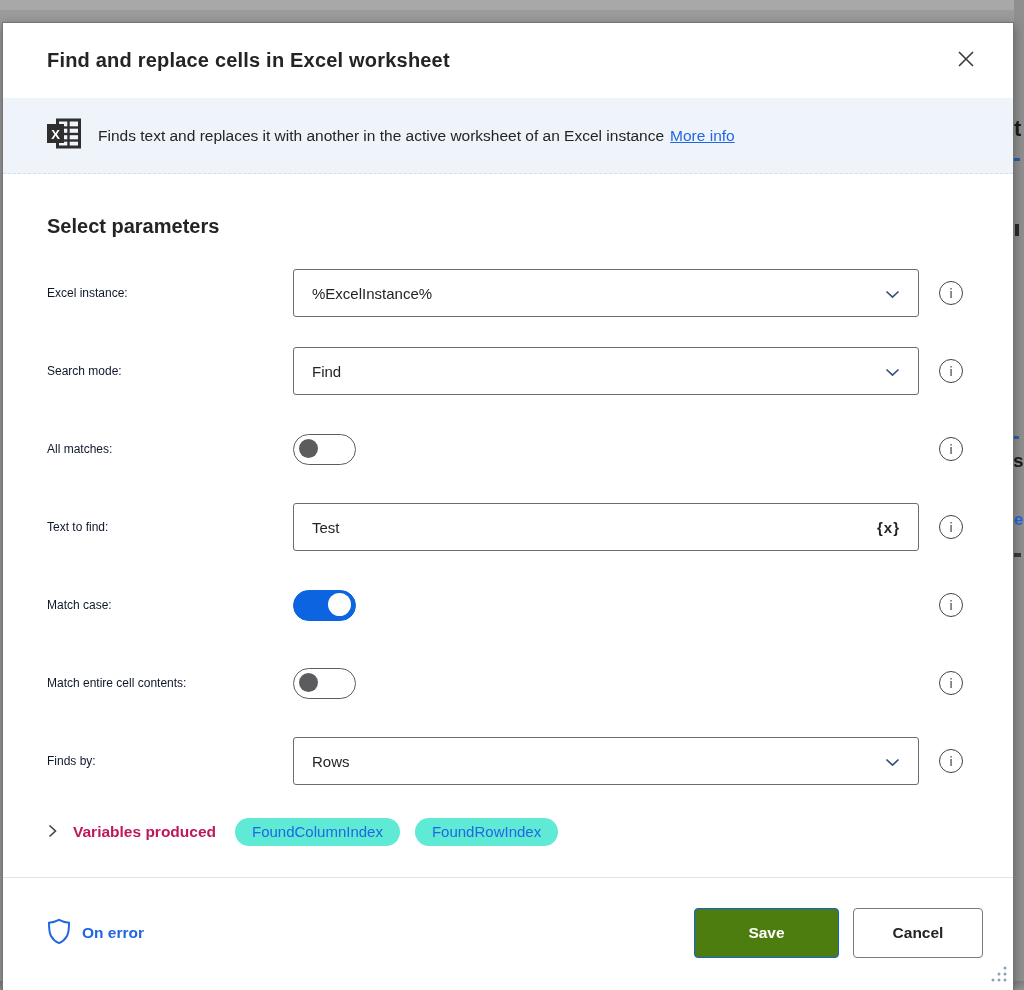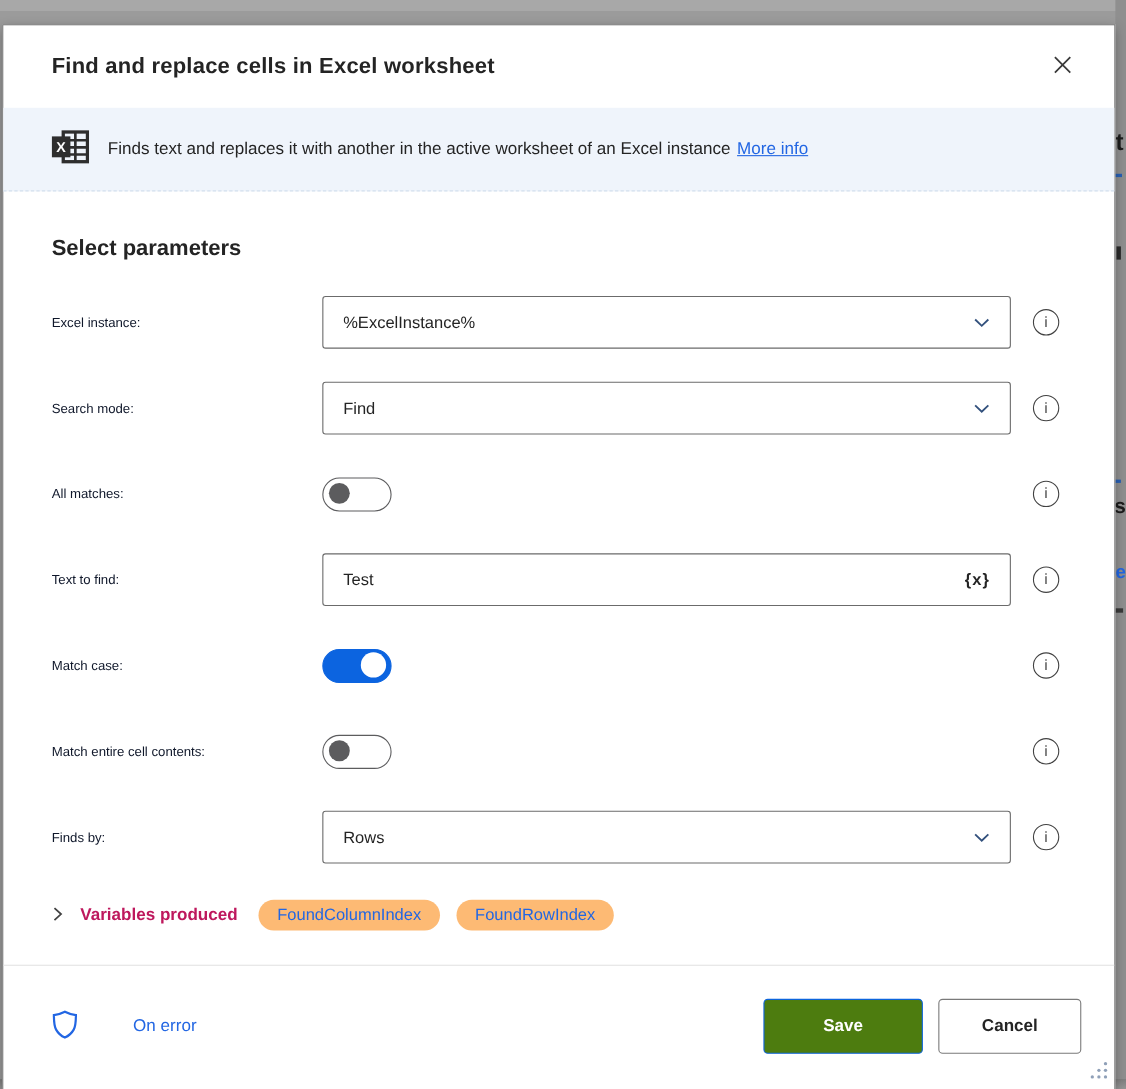--- a/index.html
+++ b/index.html
@@ -86,32 +86,32 @@
     position:absolute; width:19px; height:19px; border-radius:50%;
     background:#5c5c5e; left:5px; top:4.5px;
   }
   .toggle.on { background:#0c64e0; border-color:#0c64e0; }
   .toggle.on .knob { background:#ffffff; width:23px; height:23px; left:auto; right:4px; top:2.5px; }
 
   .vars-row { display:flex; align-items:center; gap:15px; margin:33px 30px 0 44px; }
   .vars-expander { display:flex; align-items:center; background:none; border:none; cursor:pointer; }
   .vars-label { font-size:15.5px; font-weight:700; color:#be185d; margin-right:4px; }
   .chip {
-    background:#fdba74; color:#2266e3; font-size:15px;
+    background:#5eead4; color:#2266e3; font-size:15px;
     padding:5px 17px 6px; border-radius:15px; cursor:pointer; white-space:nowrap;
   }
   .divider { border-top:1px solid #e3e3e3; margin-top:31px; }
 
   .dlg-footer {
     flex:0 0 auto; height:109px;
     display:flex; align-items:center; justify-content:space-between;
     padding:0 30px 10px 44px;
   }
   .on-error { display:flex; align-items:center; gap:11px; background:none; border:none; cursor:pointer; }
-  .on-error-label { color:#2266e3; font-size:15.5px; font-weight:400;margin-left:39px; }
+  .on-error-label { color:#2266e3; font-size:15.5px; font-weight:700; }
   .footer-buttons { display:flex; gap:14px; }
   .btn { height:50px; border-radius:4px; font-size:15.5px; font-weight:600;
     font-family:"Liberation Sans", sans-serif; cursor:pointer; }
   .btn-primary { width:145px; background:#4d7c0f; border:1px solid #0c64dc; color:#ffffff; }
   .btn-secondary { width:130px; background:#ffffff; border:1px solid #7a7a7a; color:#242424; }
 
   .gripper { position:absolute; right:5px; bottom:5px; }
 </style>
 </head>
 <body>

